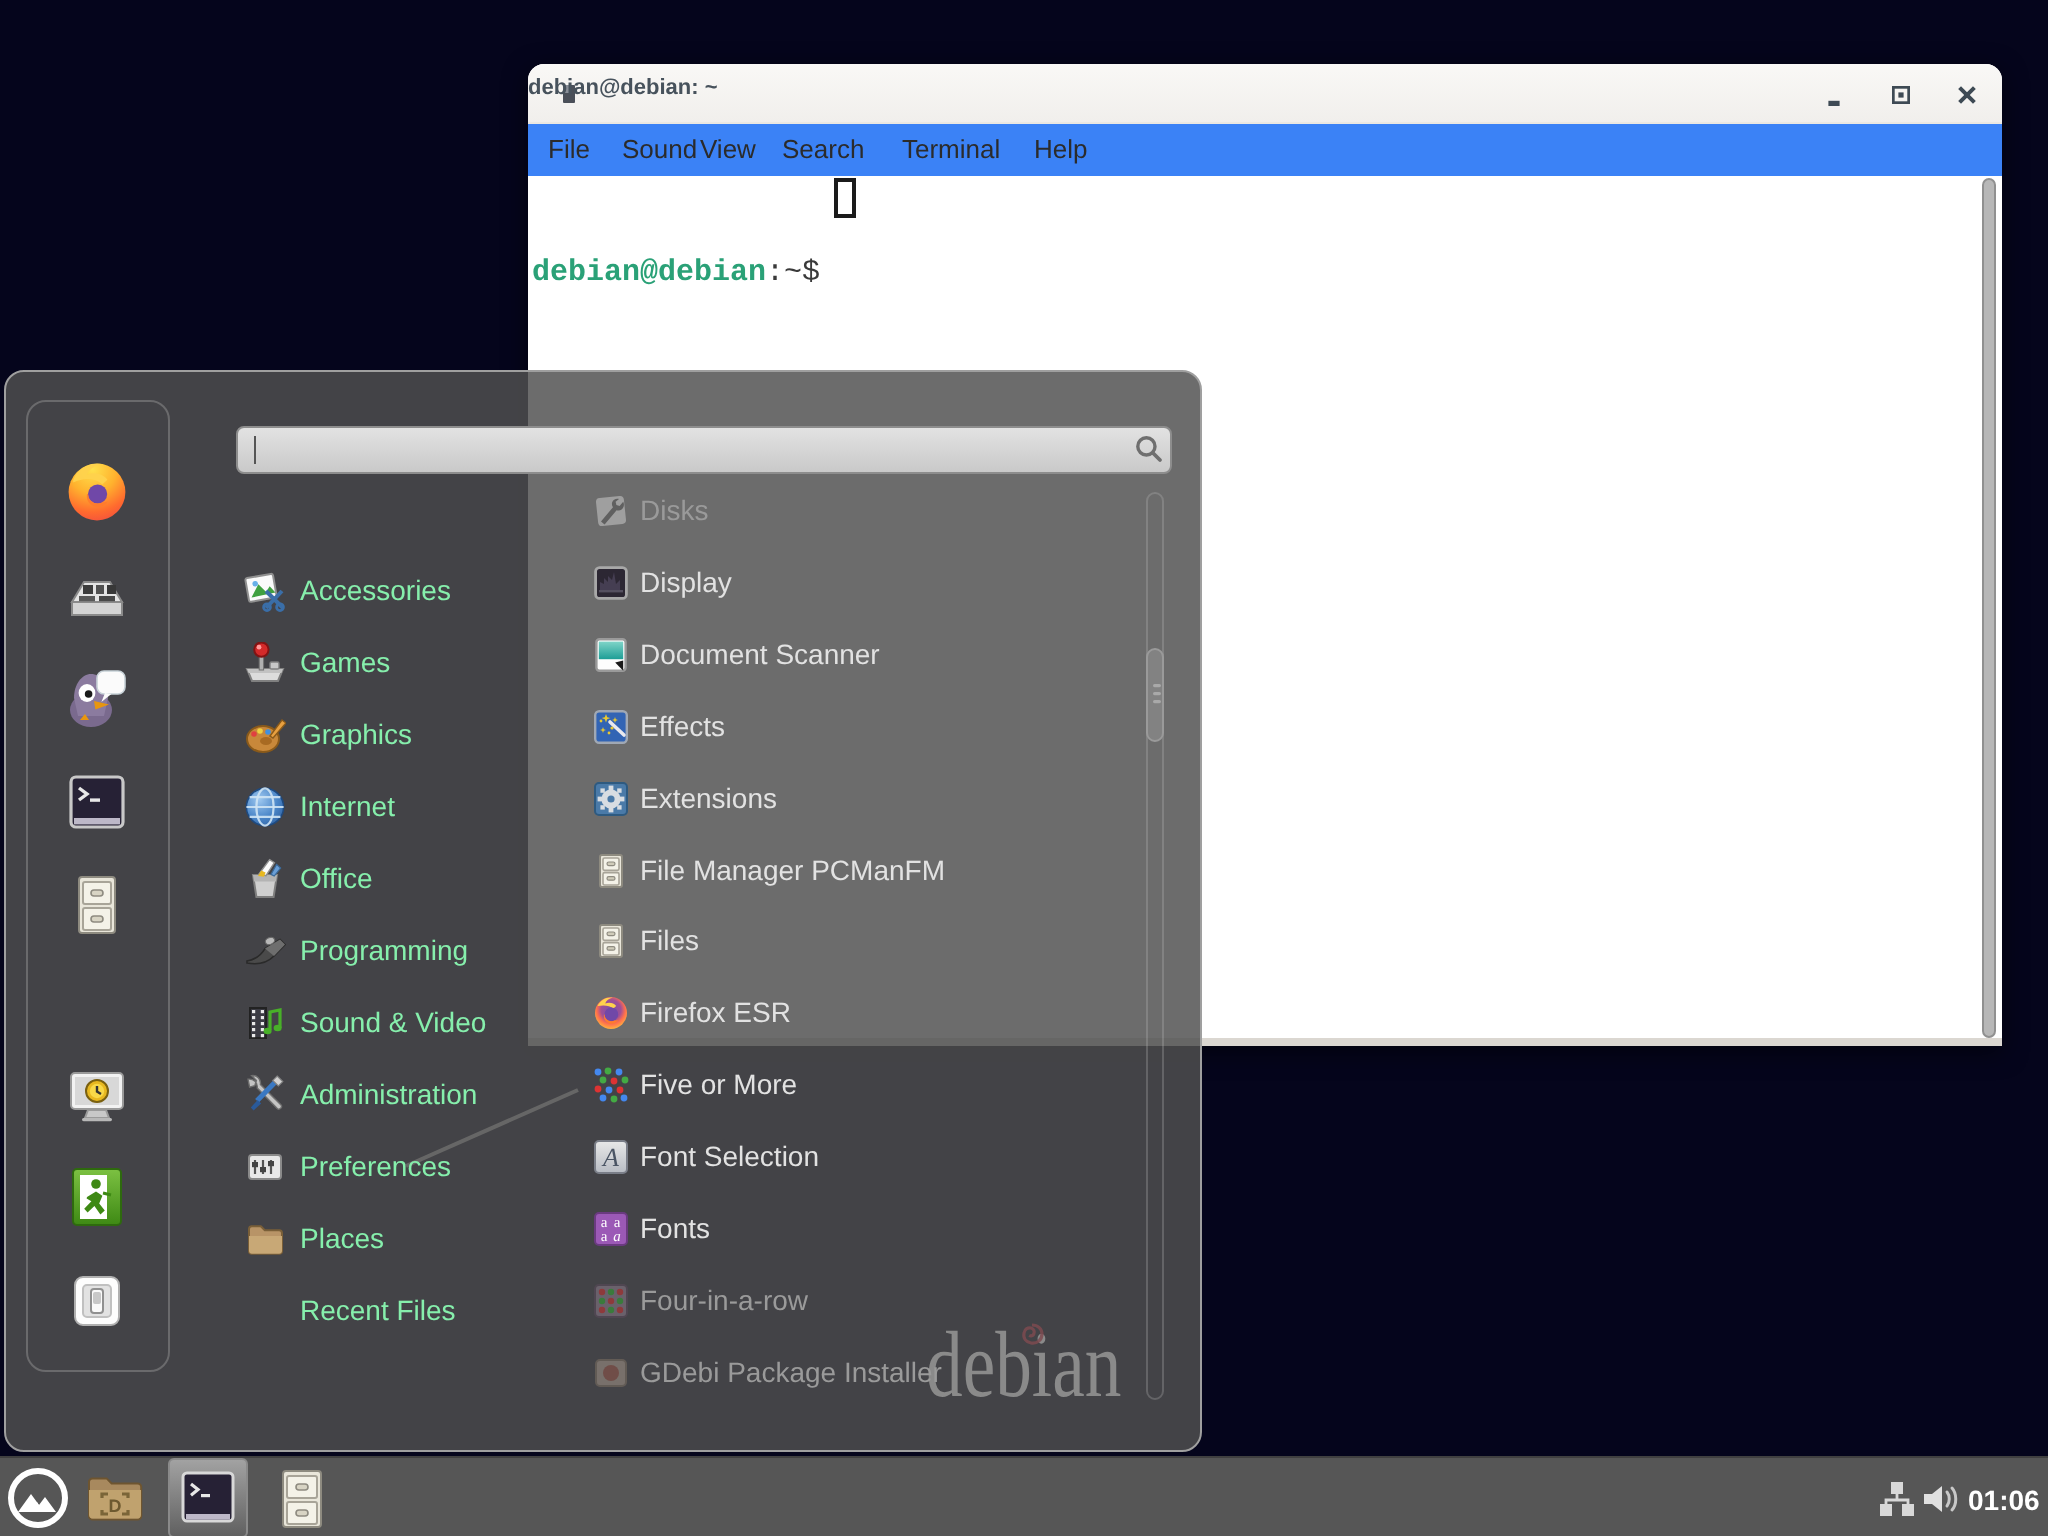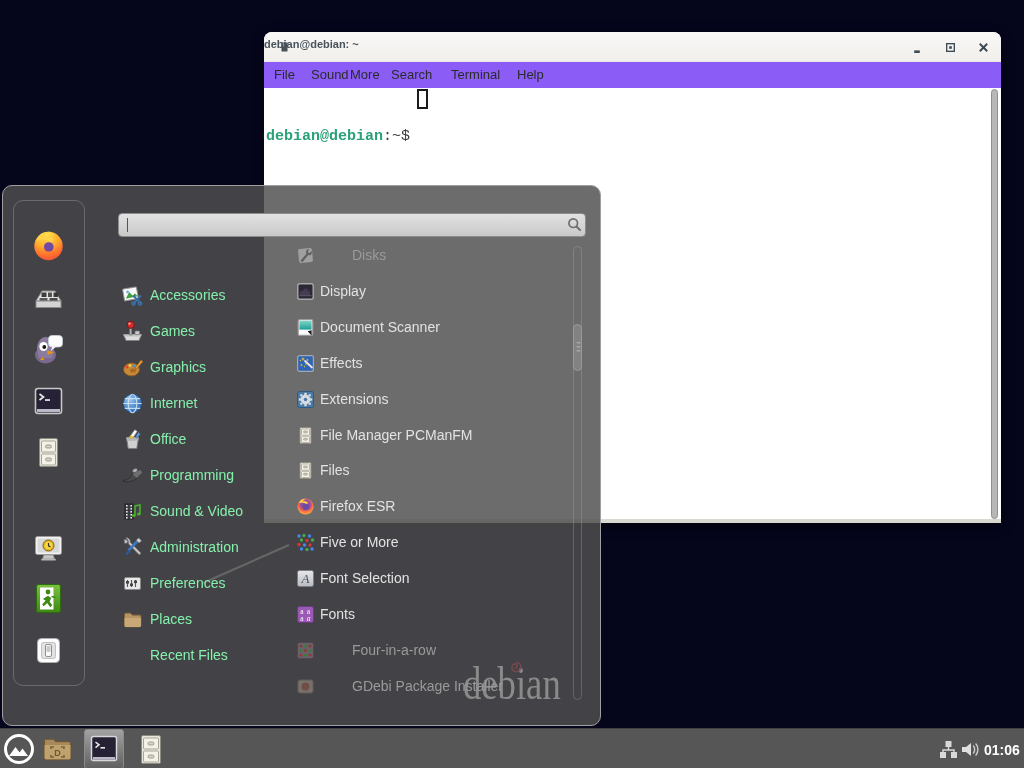--- a/index.html
+++ b/index.html
@@ -5,39 +5,39 @@
   * { margin:0; padding:0; box-sizing:border-box; }
   html,body { width:1024px; height:768px; overflow:hidden; }
   body { position:relative; background:#05051c; font-family:"Liberation Sans", sans-serif; }
   .abs { position:absolute; }
   
   #term { left:264px; top:32px; width:737px; height:491px; background:#fff;
           border-radius:8px 8px 0 0; box-shadow:0 3px 12px rgba(0,0,0,.55); }
   #tbar { left:0; top:0; width:737px; height:30px; background:linear-gradient(#f9f8f6,#f1efec);
           border-radius:8px 8px 0 0; border-bottom:1px solid #ebe8e3; }
   #title { width:737px; top:6px; text-align:left; font-size:11px; font-weight:bold; color:#47525c; }
-  #mbar { left:0; top:30px; width:737px; height:26px; background:#8b5cf6; font-size:13px; color:#2b2b2b; }
+  #mbar { left:0; top:30px; width:737px; height:26px; background:#3b82f6; font-size:13px; color:#2b2b2b; }
   .mi { position:absolute; top:5px; }
   #content { left:0; top:56px; width:737px; height:431px; background:#fff; }
   #bstrip { left:0; top:487px; width:737px; height:4px; background:#dbd7d1; }
   #prompt { left:2px; top:1px; font-family:"Liberation Mono", monospace; font-size:15px; white-space:pre;margin-top:39px; }
   #cursor { left:153px; top:1px; width:11px; height:20px; border:2px solid #1b1b1b; background:#fff; }
   #scrollb { left:727px; top:57px; width:7px; height:430px; background:#b7b7b7; border:1px solid #909090; border-radius:4px; }
   .wbtn { top:12px; }
   
   #menu { left:2px; top:185px; width:599px; height:541px; background:rgba(80,80,80,0.84);
           border:1px solid #9f9f9f; border-radius:10px; }
   #wmark { position:absolute; left:460px; top:474px; font-family:"Liberation Serif", serif; font-size:47px; color:#8a8a8a; transform:scaleX(0.78); transform-origin:0 0; line-height:1; }
   #sidebox { left:10px; top:14px; width:72px; height:486px; border:1px solid rgba(165,165,165,0.4); border-radius:10px; }
   #search { left:115px; top:27px; width:468px; height:24px; background:linear-gradient(#e2e2e2,#c9c9c9); border:1px solid #8d8d8d; border-radius:4px; }
   #allapps { left:114px; top:63px; width:128px; height:28px; background:linear-gradient(#676767,#585858); border:1px solid #757575; border-radius:7px;
              color:#f0f0f0; font-size:14px; line-height:27px; padding-left:11px; }
   .cat { position:absolute; left:147px; font-size:14px; color:#86efac; }
   .app { position:absolute; left:317px; font-size:14px; color:#e2e2e2; }
-  .dim { color:#9a9a9a;margin-left:32px; }
+  .dim { color:#9a9a9a; }
   .cic { position:absolute; left:119px; width:21px; height:21px; }
   .aic { position:absolute; left:293px; width:19px; height:19px; }
   .sic { position:absolute; left:29px; width:33px; height:33px; }
   #mscroll { left:570px; top:60px; width:9px; height:454px; border:1px solid rgba(185,185,185,0.28); border-radius:5px; }
   #mthumb { left:570px; top:138px; width:9px; height:47px; background:#828282; border:1px solid #9a9a9a; border-radius:5px; }
   
   #bar { left:0; top:728px; width:1024px; height:40px; background:#565656; border-top:1px solid #404040; }
 </style>
 </head>
 <body>
@@ -57,21 +57,21 @@
         <rect x="3.2" y="3.2" width="2.6" height="2.6" fill="#3e4a54"></rect>
       </svg>
     <svg class="abs wbtn" style="left:715px;top:11px" width="9" height="9" viewBox="0 0 9 9">
         <path d="M0.8 0.8l7.4 7.4M8.2 0.8L0.8 8.2" stroke="#3e4a54" stroke-width="2"></path>
         <rect x="3.1" y="3.1" width="2.8" height="2.8" fill="#3e4a54"></rect>
       </svg>
   </div>
   <div id="mbar" class="abs">
     <span class="mi" style="left:10px">File</span>
     <span class="mi" style="left:47px">Sound</span>
-    <span class="mi" style="left:86px">More</span>
+    <span class="mi" style="left:86px">View</span>
     <span class="mi" style="left:127px">Search</span>
     <span class="mi" style="left:187px">Terminal</span>
     <span class="mi" style="left:253px">Help</span>
   </div>
   <div id="content" class="abs">
     <div id="prompt" class="abs"><b style="color:#2aa177">debian@debian</b><span style="color:#3a3a3a">:~$</span></div>
     <div id="cursor" class="abs"></div>
   </div>
   <div id="bstrip" class="abs"></div>
   <div id="scrollb" class="abs"></div>

